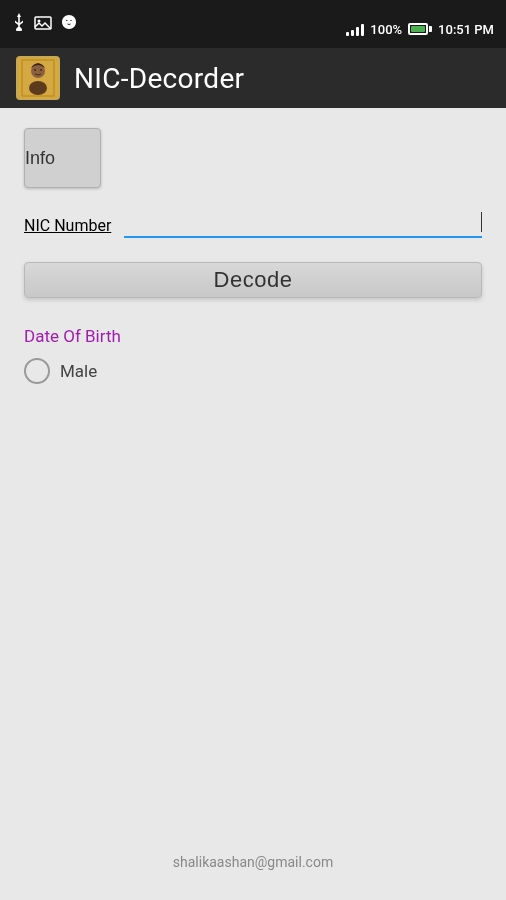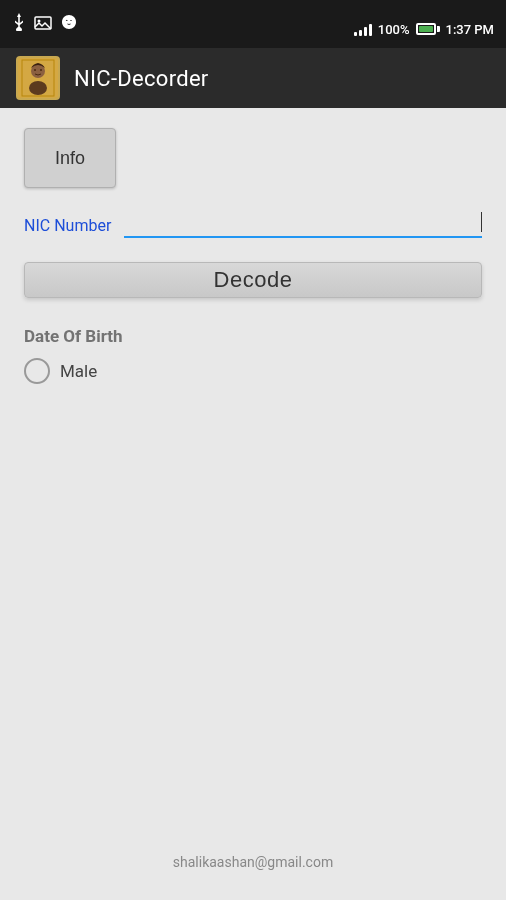--- a/index.html
+++ b/index.html
@@ -118,44 +118,44 @@
       background: #d4a843;
       border-radius: 3px;
       display: flex;
       align-items: center;
       justify-content: center;
       position: relative;
     }
 
     .app-title {
       color: white;
-      font-size: 22px;
+      font-size: 28px;
       font-weight: 400;
       letter-spacing: 0.3px;
     }
 
     
     .main-content {
       background: #e8e8e8;
       padding: 20px 24px;
       display: flex;
       flex-direction: column;
       gap: 16px;
     }
 
     
     .info-button {
-      width: 92px;
+      width: 77px;
       height: 60px;
       background: #d0d0d0;
       border: 1px solid #b0b0b0;
       border-radius: 4px;
       display: flex;
       align-items: center;
-      justify-content: center;
+      justify-content: flex-start;
       cursor: pointer;
       box-shadow: 0 1px 3px rgba(0,0,0,0.2);
     }
 
     .info-button-label {
       font-size: 18px;
       color: #333;
       font-weight: 400;
     }
 
@@ -168,23 +168,24 @@
     }
 
     .nic-row {
       display: flex;
       align-items: center;
       gap: 0;
     }
 
     .nic-label {
       font-size: 16px;
-      color: #1d4ed8;
+      color: #000000;
       margin-right: 13px;
       white-space: nowrap;
+      text-decoration: underline;
     }
 
     .nic-input-wrapper {
       flex: 1;
       border-bottom: 2px solid #2196f3;
       padding-bottom: 4px;
       display: flex;
       align-items: center;
     }
 
@@ -230,22 +231,21 @@
     
     .dob-section {
       margin-top: 12px;
       display: flex;
       flex-direction: column;
       gap: 12px;
     }
 
     .dob-label {
       font-size: 17px;
-      color: #737373;
-      font-weight: bold;
+      color: #a21caf;
     }
 
     
     .gender-row {
       display: flex;
       align-items: flex-start;
       gap: 0;
     }
 
     .gender-option {
@@ -343,21 +343,21 @@
       <span style="height:12px;"></span>
     </div>
     <span>100%</span>
 
     <div class="battery-icon">
       <div class="battery-body">
         <div class="battery-fill"></div>
       </div>
       <div class="battery-tip"></div>
     </div>
-    <span>1:37 PM</span>
+    <span>10:51 PM</span>
   </div>
 </div>
 
 <div class="app-bar">
   <div class="app-icon">
     <div class="app-icon-inner">
 
       <svg width="36" height="40" viewBox="0 0 36 40" fill="none">
 
         <rect width="36" height="40" fill="#d4a843" rx="3"></rect>

